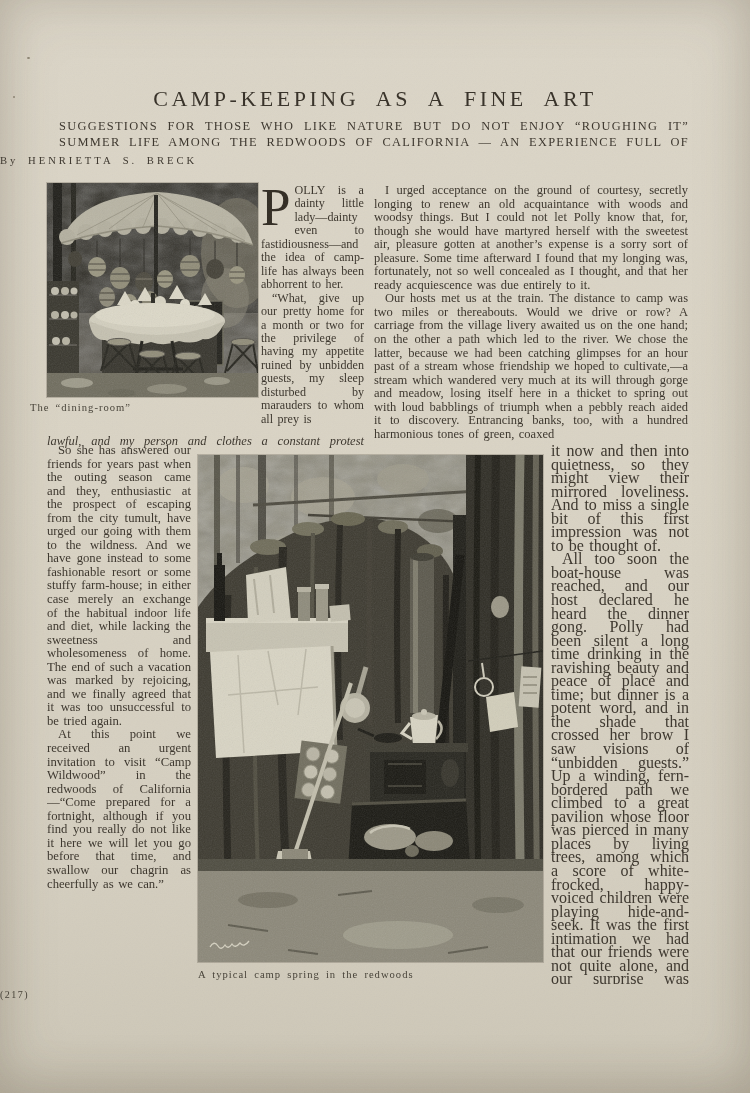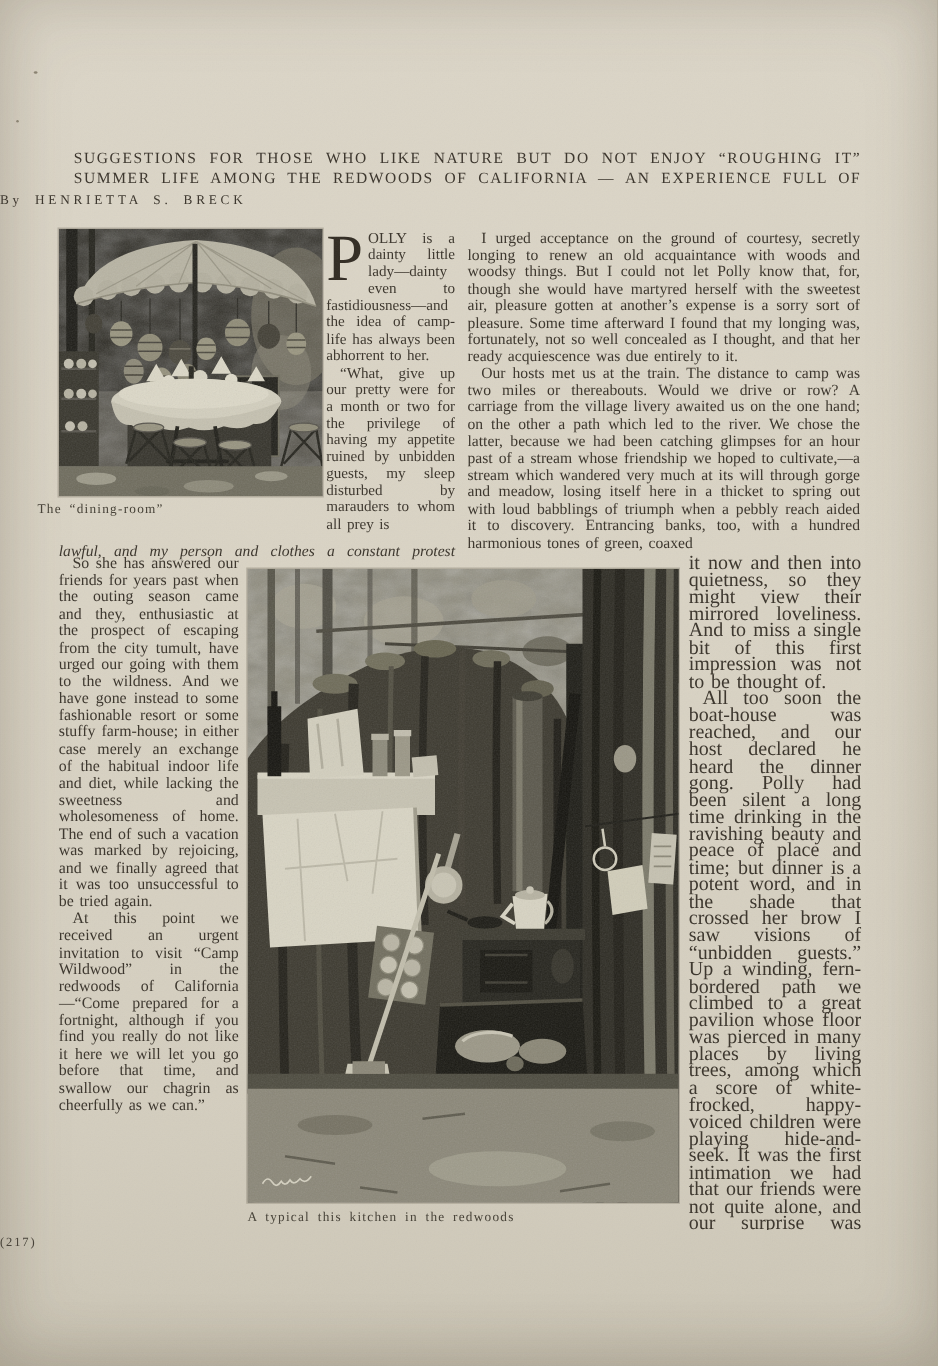--- a/index.html
+++ b/index.html
@@ -38,20 +38,21 @@
   .grainlayer{position:absolute;left:0;top:0;width:750px;height:1093px;pointer-events:none;opacity:.05;}
 </style>
 </head>
 <body>
 
 <div class="page">
 
   <div class="abs speck" style="left:27px;top:57px;width:3px;height:2px;"></div>
   <div class="abs speck" style="left:13px;top:96px;width:2px;height:2px;"></div>
 
+  <h1 class="abs title" style="margin:0;font-weight:400;">CAMP-KEEPING AS A FINE ART</h1>
 
   <div class="abs subtitle">
     <div class="jl">SUGGESTIONS FOR THOSE WHO LIKE NATURE BUT DO NOT ENJOY “ROUGHING IT”</div>
     <div class="jl">SUMMER LIFE AMONG THE REDWOODS OF CALIFORNIA — AN EXPERIENCE FULL OF</div>
   </div>
 
   <div class="abs byline">By HENRIETTA S. BRECK</div>
 
   <figure class="abs photo photo1">
     <svg width="211" height="214" viewBox="0 0 211 214">
@@ -160,21 +161,21 @@
         <ellipse cx="170" cy="198" rx="13" ry="4" fill="#a9a695" opacity=".7"></ellipse>
         <ellipse cx="75" cy="210" rx="14" ry="4" fill="#54514444"></ellipse>
       </g>
       <rect width="211" height="214" filter="url(#grain)" opacity="0.14"></rect>
     </svg>
   </figure>
   <figcaption class="abs caption caption1">The “dining-room”</figcaption>
 
   <div class="abs bodytext colA">
     <p><span class="dropcap">P</span><span>OLLY is a dainty little lady—dainty even to fastidiousness—and the idea of camp-life has always been abhorrent to her.</span></p>
-    <p class="indent">“What, give up our pretty were for a month or two for the privilege of having my appetite ruined by unbidden guests, my sleep disturbed by marauders to whom all prey is</p>
+    <p class="indent">“What, give up our pretty home for a month or two for the privilege of having my appetite ruined by unbidden guests, my sleep disturbed by marauders to whom all prey is</p>
   </div>
 
   <div class="abs bodytext colB">
     <p class="indent">I urged acceptance on the ground of courtesy, secretly longing to renew an old acquaintance with woods and woodsy things. But I could not let Polly know that, for, though she would have martyred herself with the sweetest air, pleasure gotten at another’s expense is a sorry sort of pleasure. Some time afterward I found that my longing was, fortunately, not so well concealed as I thought, and that her ready acquiescence was due entirely to it.</p>
     <p class="indent">Our hosts met us at the train. The distance to camp was two miles or thereabouts. Would we drive or row? A carriage from the village livery awaited us on the one hand; on the other a path which led to the river. We chose the latter, because we had been catching glimpses for an hour past of a stream whose friendship we hoped to cultivate,—a stream which wandered very much at its will through gorge and meadow, losing itself here in a thicket to spring out with loud babblings of triumph when a pebbly reach aided it to discovery. Entrancing banks, too, with a hundred harmonious tones of green, coaxed</p>
   </div>
 
   <div class="abs bridge">lawful, and my person and clothes a constant protest</div>
 
   <div class="abs bodytext colC">
@@ -316,20 +317,20 @@
       </g>
       <rect width="345" height="507" filter="url(#grain)" opacity="0.13"></rect>
     </svg>
   </figure>
 
   <div class="abs bodytext colE">
     <p>it now and then into quietness, so they might view their mirrored loveliness. And to miss a single bit of this first impression was not to be thought of.</p>
     <p class="indent">All too soon the boat-house was reached, and our host declared he heard the dinner gong. Polly had been silent a long time drinking in the ravishing beauty and peace of place and time; but dinner is a potent word, and in the shade that crossed her brow I saw visions of “unbidden guests.” Up a winding, fern-bordered path we climbed to a great pavilion whose floor was pierced in many places by living trees, among which a score of white-frocked, happy-voiced children were playing hide-and-seek. It was the first intimation we had that our friends were not quite alone, and our surprise was correspondingly great to learn that the grove was over forty acres in extent, that there were five hundred people here and more expected.</p>
   </div>
 
-  <figcaption class="abs caption caption2">A typical this kitchen in the redwoods</figcaption>
+  <figcaption class="abs caption caption2">A typical camp spring in the redwoods</figcaption>
 
   <div class="abs pagenum">(217)</div>
 
   <svg class="grainlayer" width="750" height="1093">
     <rect width="750" height="1093" filter="url(#grain)"></rect>
   </svg>
 </div>
 
 </body></html>

